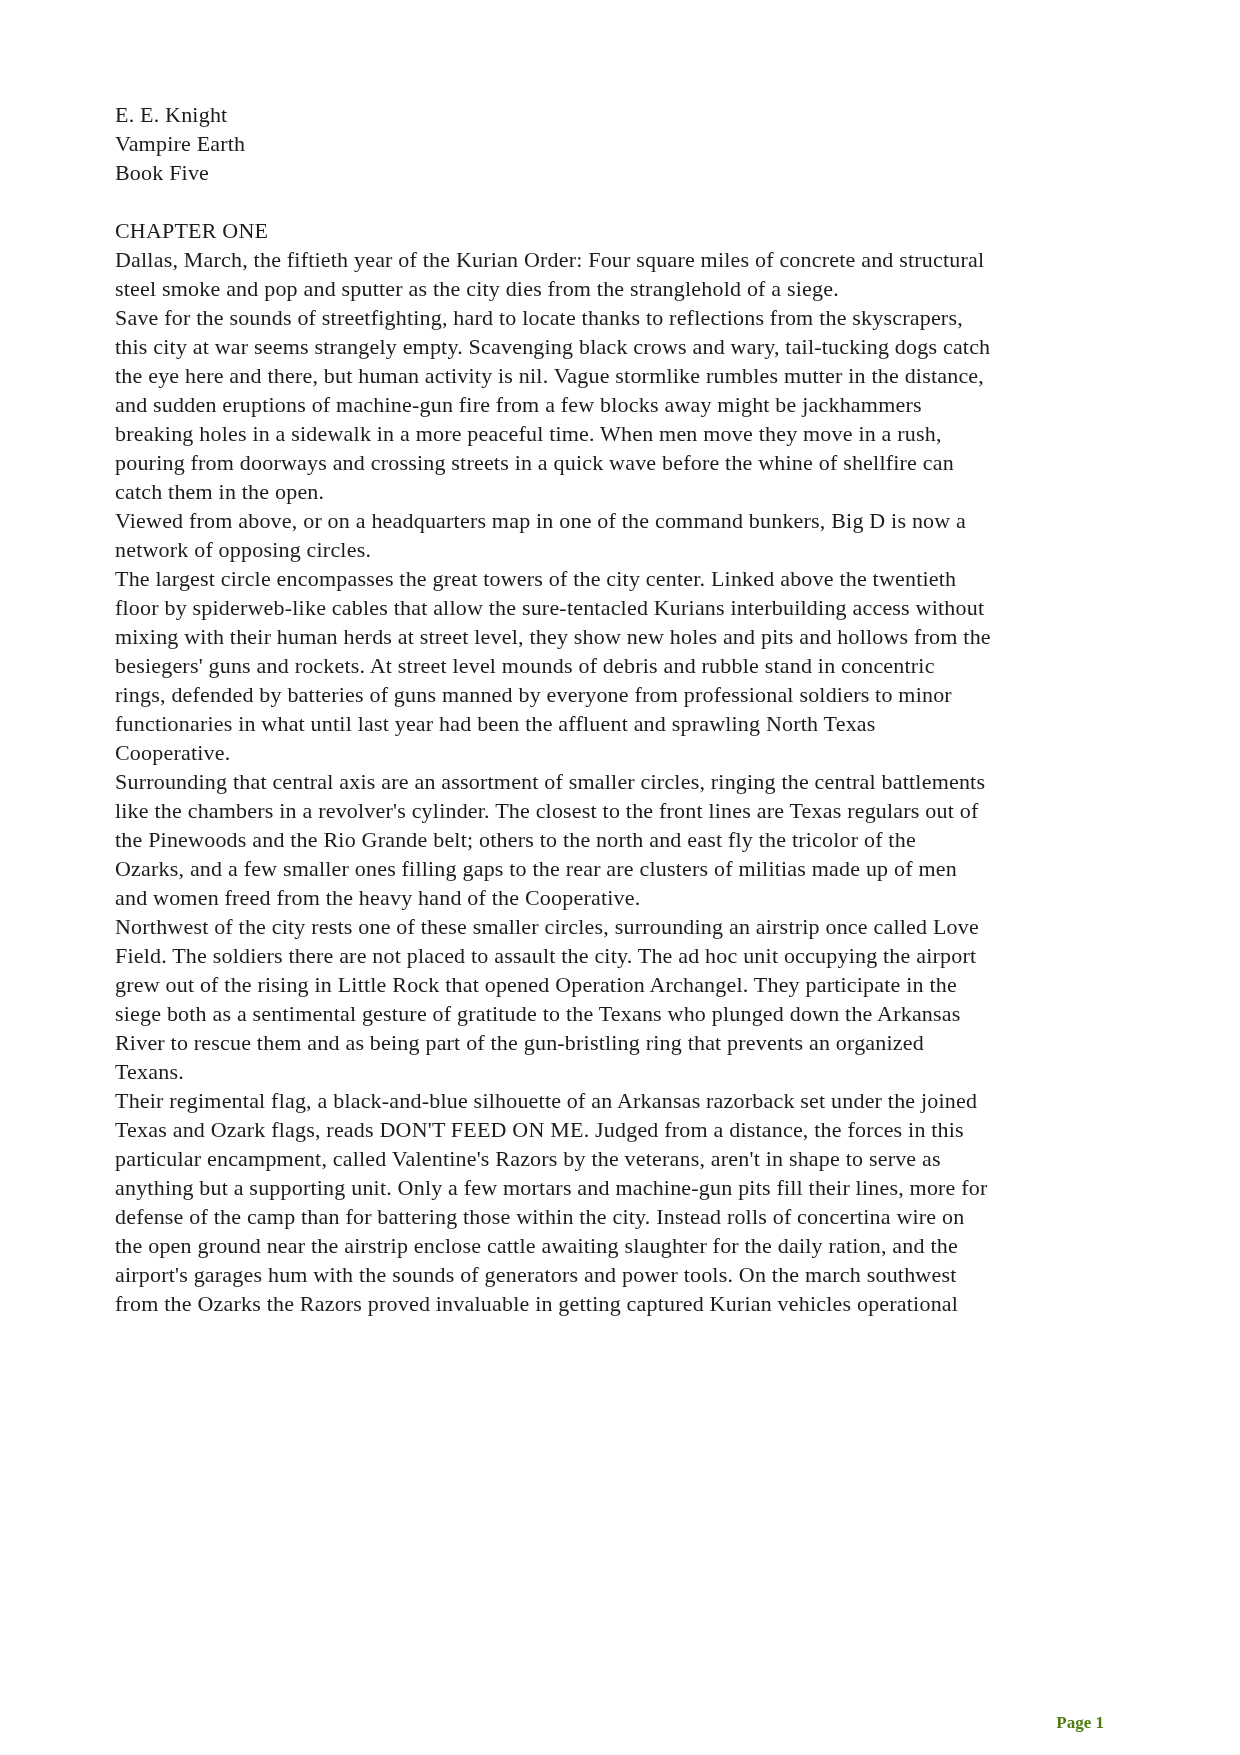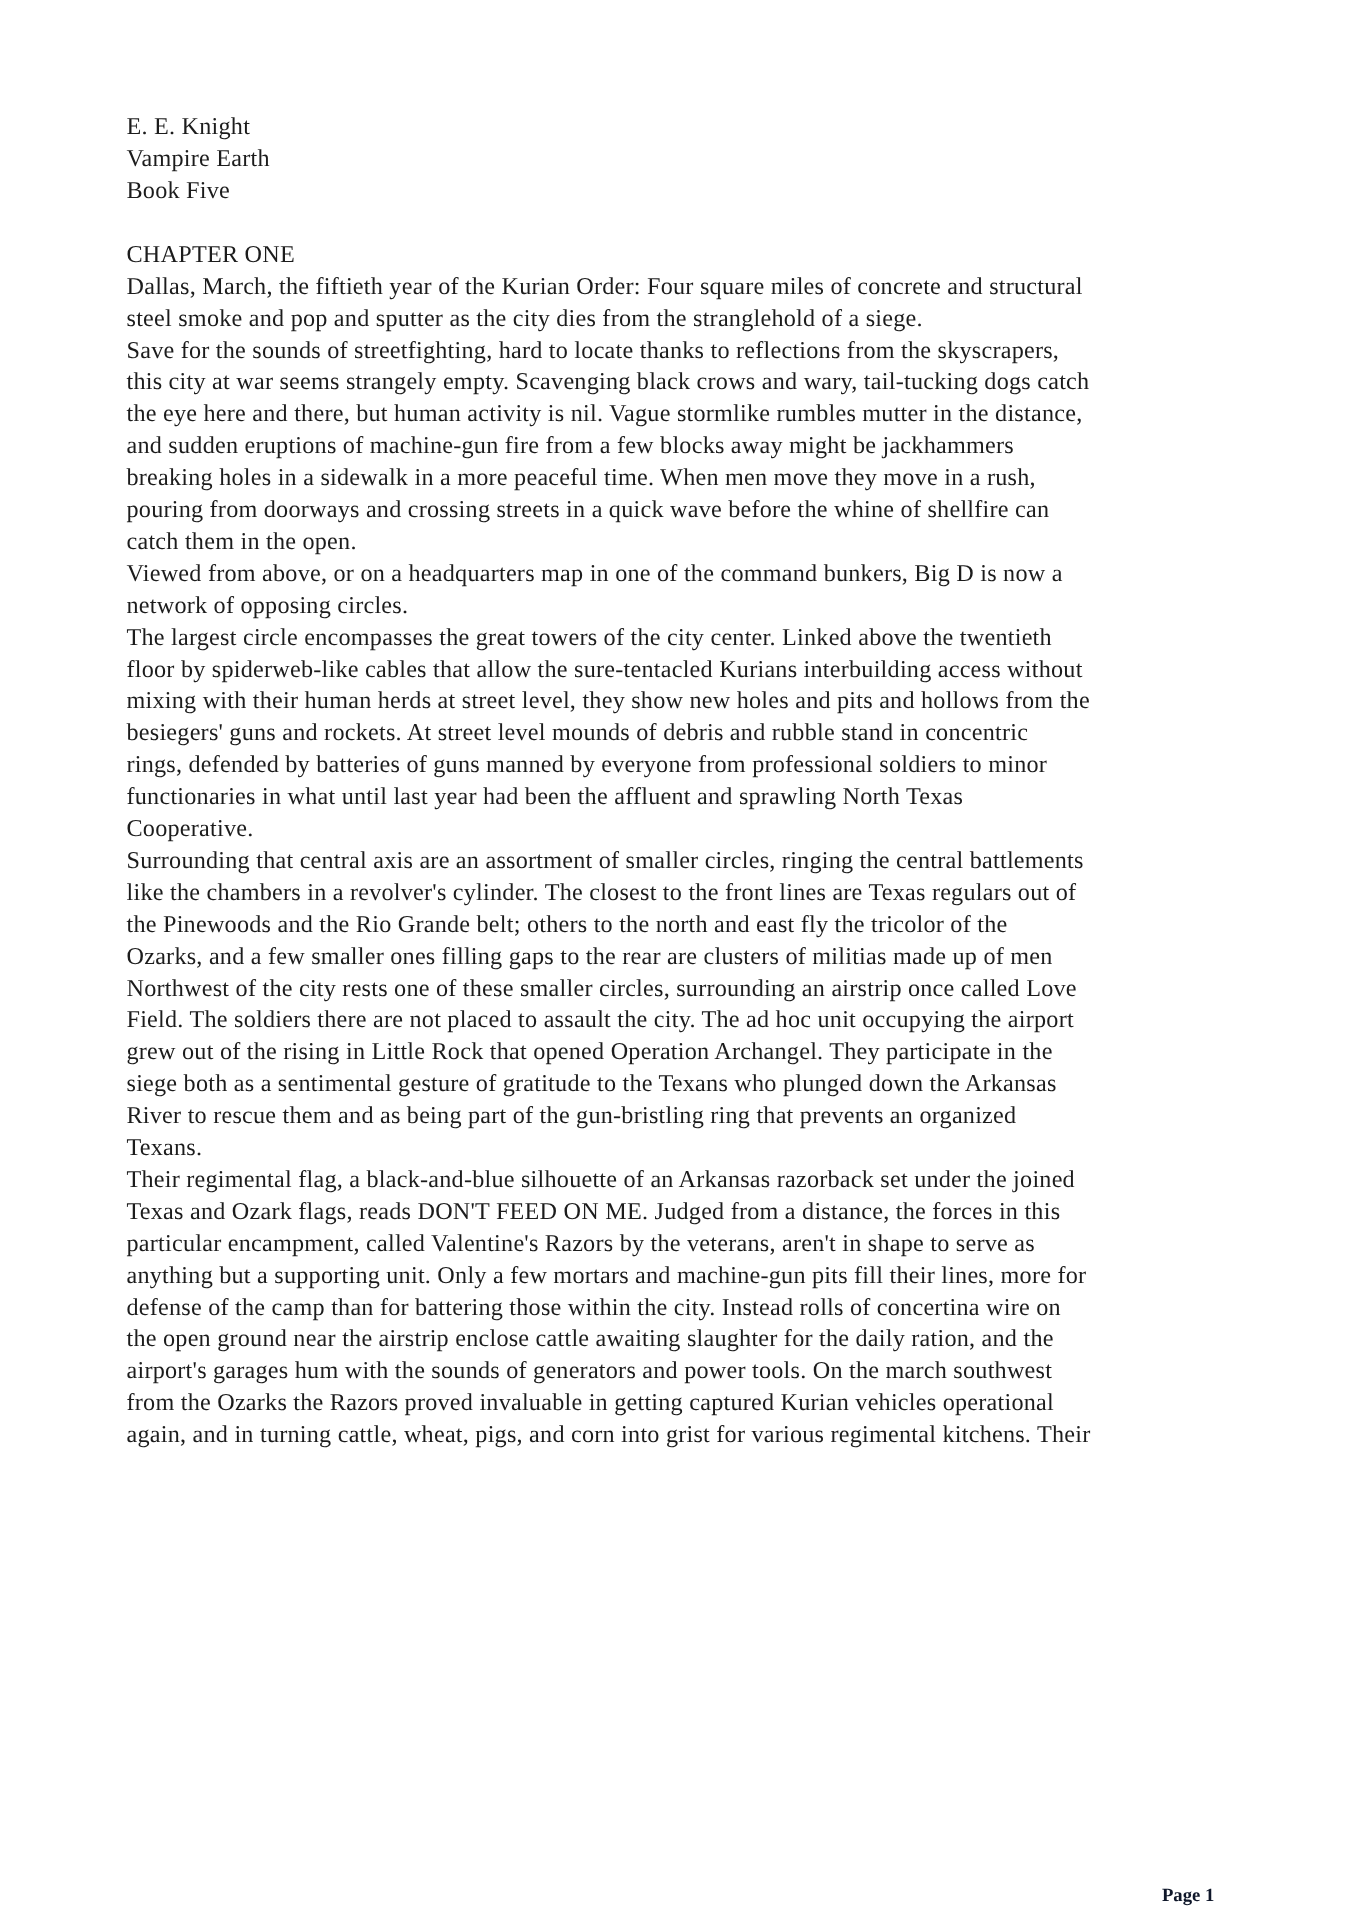--- a/index.html
+++ b/index.html
@@ -33,21 +33,21 @@
   }
   .chapter-heading {
     white-space: nowrap;
   }
   .page-footer {
     position: absolute;
     right: 44px;
     bottom: 22px;
     font-size: 17px;
     font-weight: bold;
-    color: #0f172a;
+    color: #4d7c0f;
   }
 </style>
 </head>
 <body>
 
 <div class="page">
   <div class="content">
 
     <div class="block">
         <div class="line">E. E. Knight</div>
@@ -74,34 +74,34 @@
           <div class="line">floor by spiderweb-like cables that allow the sure-tentacled Kurians interbuilding access without</div>
           <div class="line">mixing with their human herds at street level, they show new holes and pits and hollows from the</div>
           <div class="line">besiegers' guns and rockets. At street level mounds of debris and rubble stand in concentric</div>
           <div class="line">rings, defended by batteries of guns manned by everyone from professional soldiers to minor</div>
           <div class="line">functionaries in what until last year had been the affluent and sprawling North Texas</div>
           <div class="line">Cooperative.</div>
           <div class="line">Surrounding that central axis are an assortment of smaller circles, ringing the central battlements</div>
           <div class="line">like the chambers in a revolver's cylinder. The closest to the front lines are Texas regulars out of</div>
           <div class="line">the Pinewoods and the Rio Grande belt; others to the north and east fly the tricolor of the</div>
           <div class="line">Ozarks, and a few smaller ones filling gaps to the rear are clusters of militias made up of men</div>
+          <div class="line">and women freed from the heavy hand of the Cooperative.</div>
           <div class="line">Northwest of the city rests one of these smaller circles, surrounding an airstrip once called Love</div>
           <div class="line">Field. The soldiers there are not placed to assault the city. The ad hoc unit occupying the airport</div>
           <div class="line">grew out of the rising in Little Rock that opened Operation Archangel. They participate in the</div>
           <div class="line">siege both as a sentimental gesture of gratitude to the Texans who plunged down the Arkansas</div>
           <div class="line">River to rescue them and as being part of the gun-bristling ring that prevents an organized</div>
           <div class="line">Texans.</div>
           <div class="line">Their regimental flag, a black-and-blue silhouette of an Arkansas razorback set under the joined</div>
           <div class="line">Texas and Ozark flags, reads DON'T FEED ON ME. Judged from a distance, the forces in this</div>
           <div class="line">particular encampment, called Valentine's Razors by the veterans, aren't in shape to serve as</div>
           <div class="line">anything but a supporting unit. Only a few mortars and machine-gun pits fill their lines, more for</div>
           <div class="line">defense of the camp than for battering those within the city. Instead rolls of concertina wire on</div>
           <div class="line">the open ground near the airstrip enclose cattle awaiting slaughter for the daily ration, and the</div>
           <div class="line">airport's garages hum with the sounds of generators and power tools. On the march southwest</div>
           <div class="line">from the Ozarks the Razors proved invaluable in getting captured Kurian vehicles operational</div>
-          <div class="line">again, and in turning cattle, wheat, pigs, and corn into grist for various regimental kitchens. Their</div>
         </div>
     </div>
 
   </div>
 
   <div class="page-footer">Page 1</div>
 </div>
 
 </body></html>

